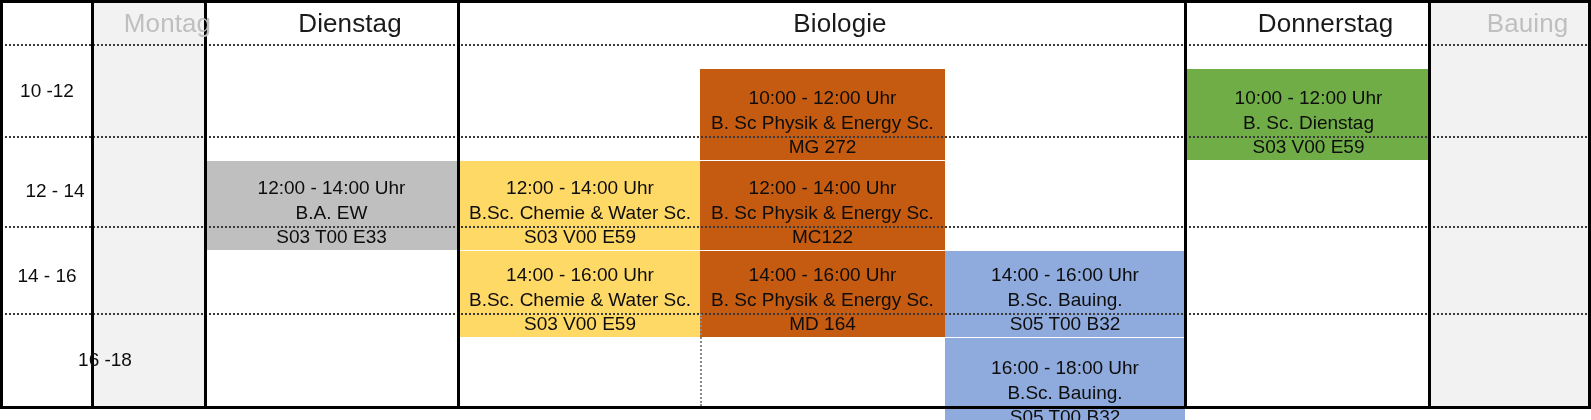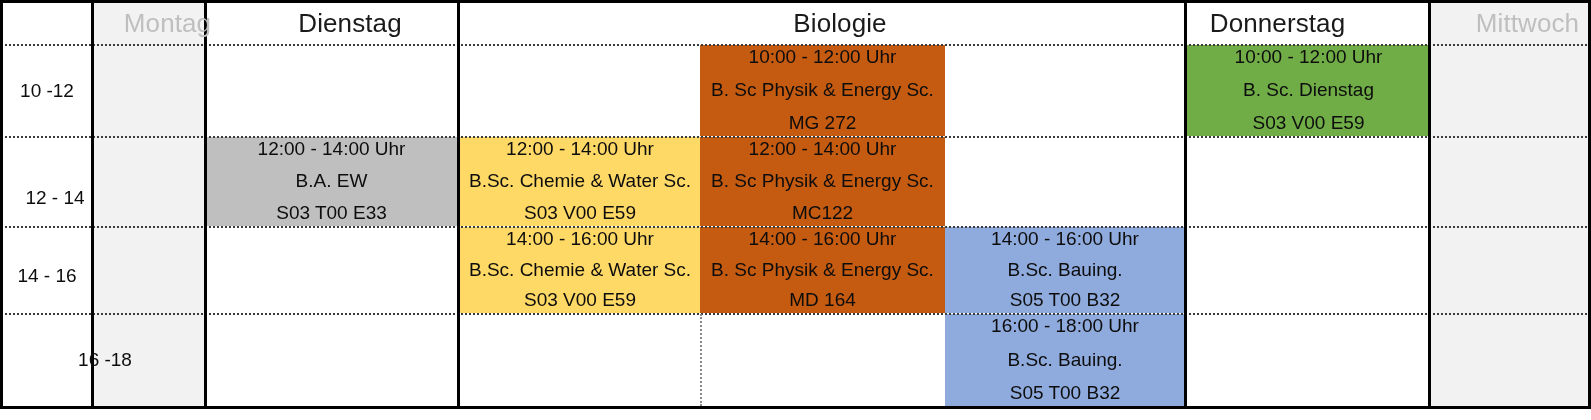--- a/index.html
+++ b/index.html
@@ -60,27 +60,28 @@
     white-space: nowrap;
   }
 
   
   .event {
     position: absolute;
     box-sizing: border-box;
     display: flex;
     flex-direction: column;
     align-items: center;
-    justify-content: space-between;
+    justify-content: flex-end;
     font-size: 19px;
     line-height: 1.30;
     color: #0d0d0d;
     text-align: center;
     white-space: nowrap;
     overflow: hidden;
+    margin-top: 24px;
   }
   .event > span { display: block; }
 
   
   .rule-solid {
     position: absolute;
     background: #000000;
   }
   .rule-dotted-h {
     position: absolute;
@@ -172,21 +173,21 @@
 
   <div class="rule-solid" style="left:91px;   top:0px; width:3px; height:409px;"></div>
   <div class="rule-solid" style="left:204px;  top:0px; width:3px; height:409px;"></div>
   <div class="rule-solid" style="left:457px;  top:0px; width:3px; height:409px;"></div>
   <div class="rule-solid" style="left:1184px; top:0px; width:3px; height:409px;"></div>
   <div class="rule-solid" style="left:1428px; top:0px; width:3px; height:409px;"></div>
 
   <div class="hdr-label muted" style="left:94px;   top:2px;  width:111px; height:42px;">Montag</div>
   <div class="hdr-label" style="left:207px;  top:2px;  width:250px; height:42px;">Dienstag</div>
   <div class="hdr-label" style="left:460px;  top:2px;  width:724px; height:42px;">Biologie</div>
-  <div class="hdr-label" style="left:1139px; top:2px;  width:241px; height:42px;">Donnerstag</div>
-  <div class="hdr-label muted" style="left:1431px; top:2px;  width:157px; height:42px;">Mittwoch</div>
+  <div class="hdr-label" style="left:1187px; top:2px;  width:241px; height:42px;">Donnerstag</div>
+  <div class="hdr-label muted" style="left:1431px; top:2px;  width:157px; height:42px;">Bauing</div>
 
   <div class="time-label" style="left:3px; top:45px;  width:88px; height:91px;">10 -12</div>
-  <div class="time-label" style="left:3px; top:153px; width:104px; height:89px;">12 - 14</div>
+  <div class="time-label" style="left:3px; top:146px; width:104px; height:89px;">12 - 14</div>
   <div class="time-label" style="left:3px; top:233px; width:88px; height:86px;">14 - 16</div>
   <div class="time-label" style="left:17px; top:314px; width:88px; height:92px;margin-left:44px;">16 -18</div>
 
 </div>
 
 </body></html>

